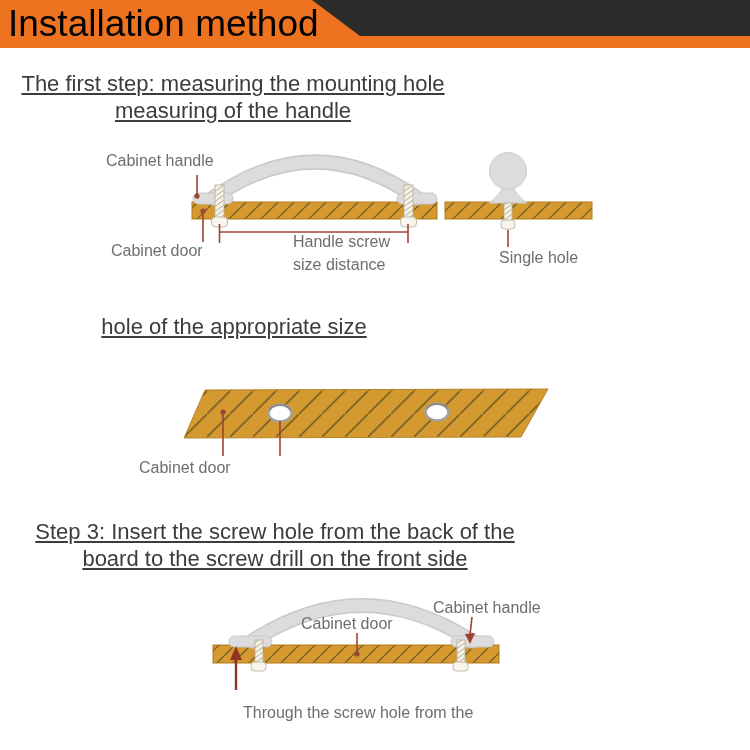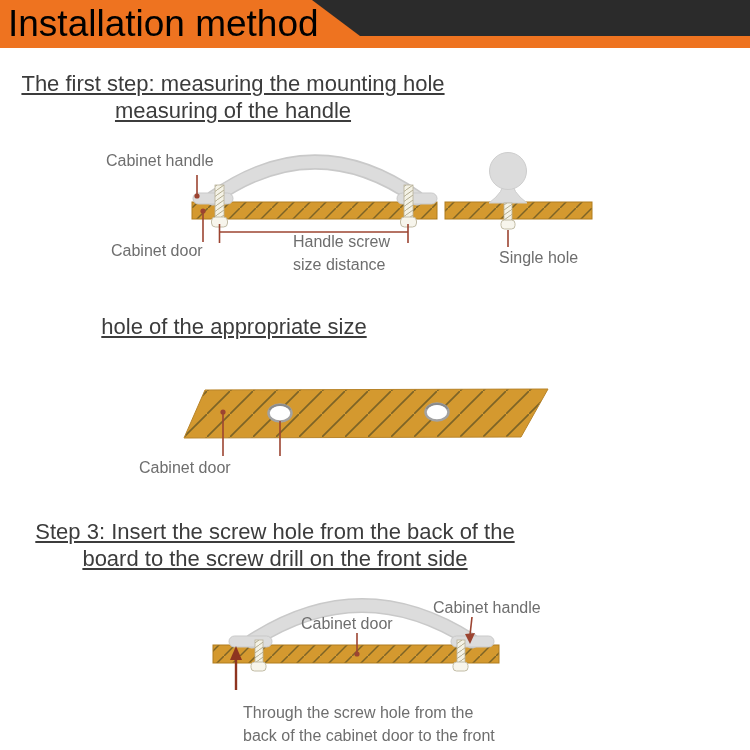--- a/index.html
+++ b/index.html
@@ -174,16 +174,15 @@
     <div>size distance</div>
   </div>
   <div class="lbl" style="left:471px;top:246px;margin-left:28px;">Single hole</div>
 
   <div class="lbl" style="left:139px;top:456px;">Cabinet door</div>
 
   <div class="lbl" style="left:301px;top:612px;">Cabinet door</div>
   <div class="lbl" style="left:433px;top:596px;">Cabinet handle</div>
   <div class="lbl" style="left:243px;top:673px;margin-top:28px;">
     <div>Through the screw hole from the</div>
-    <div>back of the cabinet door to the front</div>
   </div>
 
 </div>
 
 </body></html>

